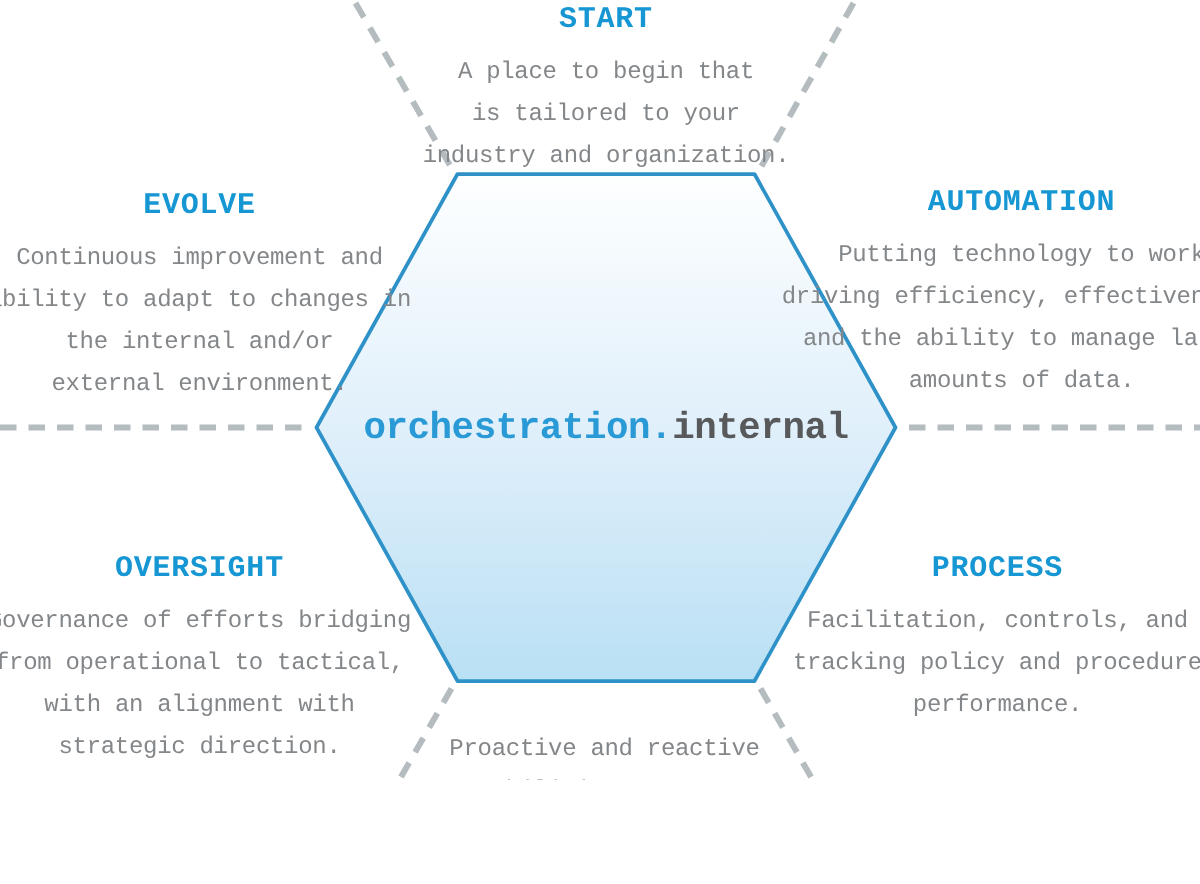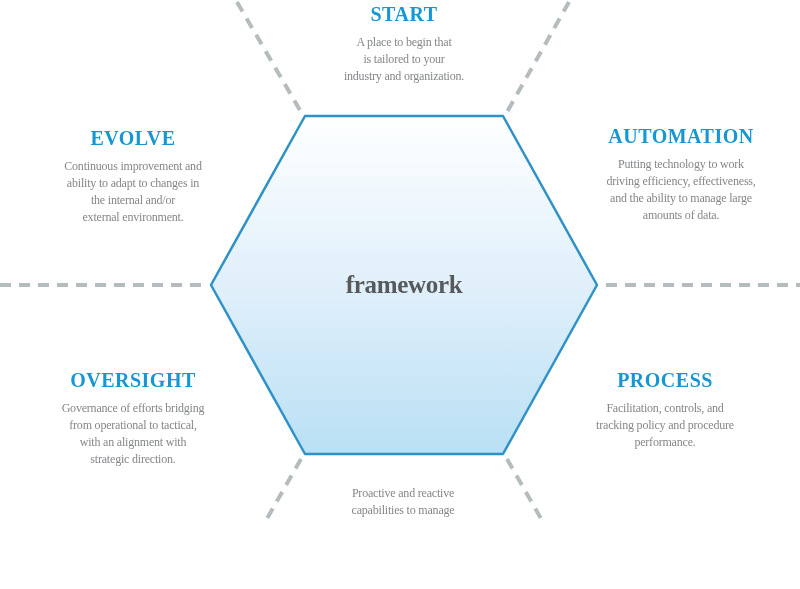--- a/index.html
+++ b/index.html
@@ -2,21 +2,21 @@
 <html style="--heading-blue: #1697d4; --body-gray: #84878a; --center-blue: #2a9ad6; --center-gray: #58595b; --hex-border: #2e92c9; --hex-fill-top: #feffff; --hex-fill-bottom: #b9e0f4; --dash-gray: #b5bcbf;"><head>
 <meta charset="utf-8">
 <style>
   html, body { margin: 0; padding: 0; background: #ffffff; }
   .canvas {
     position: relative;
     width: 800px;
     height: 520px;
     background: #ffffff;
     overflow: hidden;
-    font-family: Liberation Serif, serif;
+    font-family: Liberation Mono, monospace;
   }
   .diagram-svg {
     position: absolute;
     left: 0; top: 0;
     width: 800px; height: 589px;
   }
   .section {
     position: absolute;
     width: 320px;
     text-align: center;
@@ -24,22 +24,22 @@
   .section h2 {
     margin: 0;
     font-size: 20px;
     line-height: 24px;
     font-weight: bold;
     letter-spacing: 0.5px;
     color: var(--heading-blue, #1697d4);
   }
   .section p {
     margin: 8px 0 0 0;
-    font-size: 12px;
-    line-height: 17px;
+    font-size: 16px;
+    line-height: 28px;
     letter-spacing: -0.2px;
     color: var(--body-gray, #84878a);
     white-space: pre-line;
   }
   .sec-start      { left: 244px; top: 2px;   }
   .sec-automation { left: 521px; top: 124px; }
   .sec-evolve     { left: -27px; top: 126px; }
   .sec-process    { left: 505px; top: 368px; }
   .sec-oversight  { left: -27px; top: 368px; }
   .sec-security   { left: 243px; top: 477px; }
@@ -121,16 +121,17 @@
   </div>
 
   <div class="section sec-security">
     <p>Proactive and reactive
 capabilities to manage
 confidentiality, integrity,
 and availability of systems.</p>
   </div>
 
   <div class="center-title">
-      <span class="t-gray">framework</span>
+    <span class="t-blue">orchestration.</span>
+      <span class="t-gray">internal</span>
   </div>
 
 </div>
 
 </body></html>

